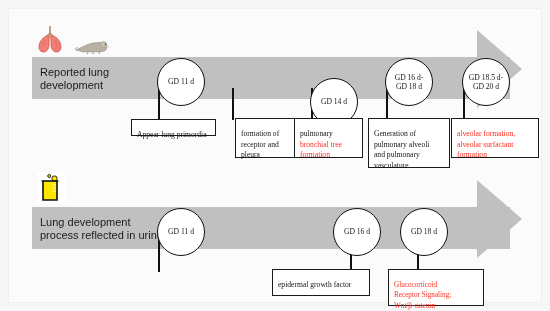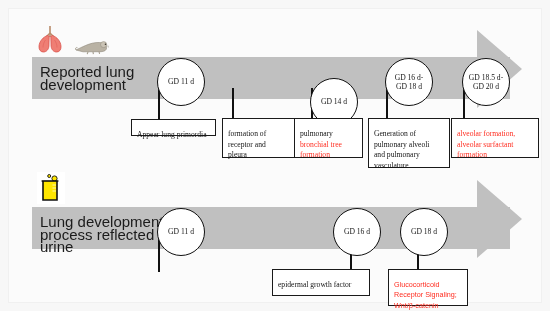--- a/index.html
+++ b/index.html
@@ -34,21 +34,21 @@
   .arrow-head {
     position: absolute;
     width: 0;
     height: 0;
   }
 
   
   .row-label {
     position: absolute;
     font-family: "Liberation Sans", sans-serif;
-    font-size: 15px;
+    font-size: 11px;
     line-height: 12.5px;
     color: #1b1b1b;
     white-space: pre-line;
   }
 
   
   .node {
     position: absolute;
     border: 1.4px solid #111111;
     border-radius: 50%;
@@ -147,21 +147,21 @@
   <div class="stem" style="left:463px; top:88px; height:32px;"></div>
 
   <div class="node" style="left:157px; top:58px; width:48px; height:48px;">GD 11 d</div>
   <div class="node" style="left:310px; top:58px; width:48px; height:48px;margin-top:20px;">GD 14 d</div>
   <div class="node" style="left:385px; top:58px; width:48px; height:48px;">GD 16 d-
 GD 18 d</div>
   <div class="node" style="left:462px; top:58px; width:48px; height:48px;">GD 18.5 d-
 GD 20 d</div>
 
   <div class="caption" style="left:131px; top:119px; width:85px; height:17px;"><span>Appear lung primordia</span></div>
-  <div class="caption" style="left:222px; top:118px; width:82px; height:40px;"><span>formation of</span><br><span>receptor and</span><br><span>pleura</span></div>
+  <div class="caption" style="left:235px; top:118px; width:82px; height:40px;"><span>formation of</span><br><span>receptor and</span><br><span>pleura</span></div>
   <div class="caption" style="left:294px; top:118px; width:69px; height:40px;"><span>pulmonary</span><br><span class="hl">bronchial tree</span><br><span class="hl">formation</span></div>
   <div class="caption" style="left:368px; top:118px; width:82px; height:50px;"><span>Generation of</span><br><span>pulmonary alveoli</span><br><span>and pulmonary</span><br><span>vasculature</span></div>
   <div class="caption" style="left:451px; top:118px; width:88px; height:40px;"><span class="hl">alveolar formation,</span><br><span class="hl">alveolar surfactant</span><br><span class="hl">formation</span></div>
 
   <div class="beaker-bg" style="left:37px; top:172px; width:28px; height:32px;"></div>
   <div class="icon-wrap" style="left:37px; top:172px; width:28px; height:32px;">
     <svg width="28" height="32" viewBox="0 0 28 32">
       <circle cx="17.5" cy="6.5" r="2.6" fill="#ffe600" stroke="#111" stroke-width="0.9"></circle>
       <circle cx="12.2" cy="4.0" r="1.5" fill="#ffe600" stroke="#111" stroke-width="0.9"></circle>
       <path d="M6 9 L6 28 L20 28 L20 9" fill="#ffe600" stroke="#111111" stroke-width="1.6" stroke-linejoin="miter"></path>
@@ -181,14 +181,14 @@
 
   <div class="stem" style="left:158px; top:238px; height:34px;"></div>
   <div class="stem" style="left:350px; top:238px; height:32px;"></div>
   <div class="stem" style="left:417px; top:238px; height:32px;"></div>
 
   <div class="node" style="left:157px; top:208px; width:48px; height:48px;">GD 11 d</div>
   <div class="node" style="left:333px; top:208px; width:48px; height:48px;">GD 16 d</div>
   <div class="node" style="left:400px; top:208px; width:48px; height:48px;">GD 18 d</div>
 
   <div class="caption" style="left:272px; top:269px; width:98px; height:27px;"><span>epidermal growth factor</span><br></div>
-  <div class="caption sans" style="left:388px; top:269px; width:80px; height:37px;"><span class="hl">Glucocorticoid</span><br><span class="hl">Receptor Signaling;</span><br><span class="hl">Wnt/β-catenin</span></div>
+  <div class="caption sans" style="left:388px; top:269px; width:96px; height:37px;font-family:Liberation Serif, serif;"><span class="hl">Glucocorticoid</span><br><span class="hl">Receptor Signaling;</span><br><span class="hl">Wnt/β-catenin</span></div>
 </div>
 
 </body></html>

